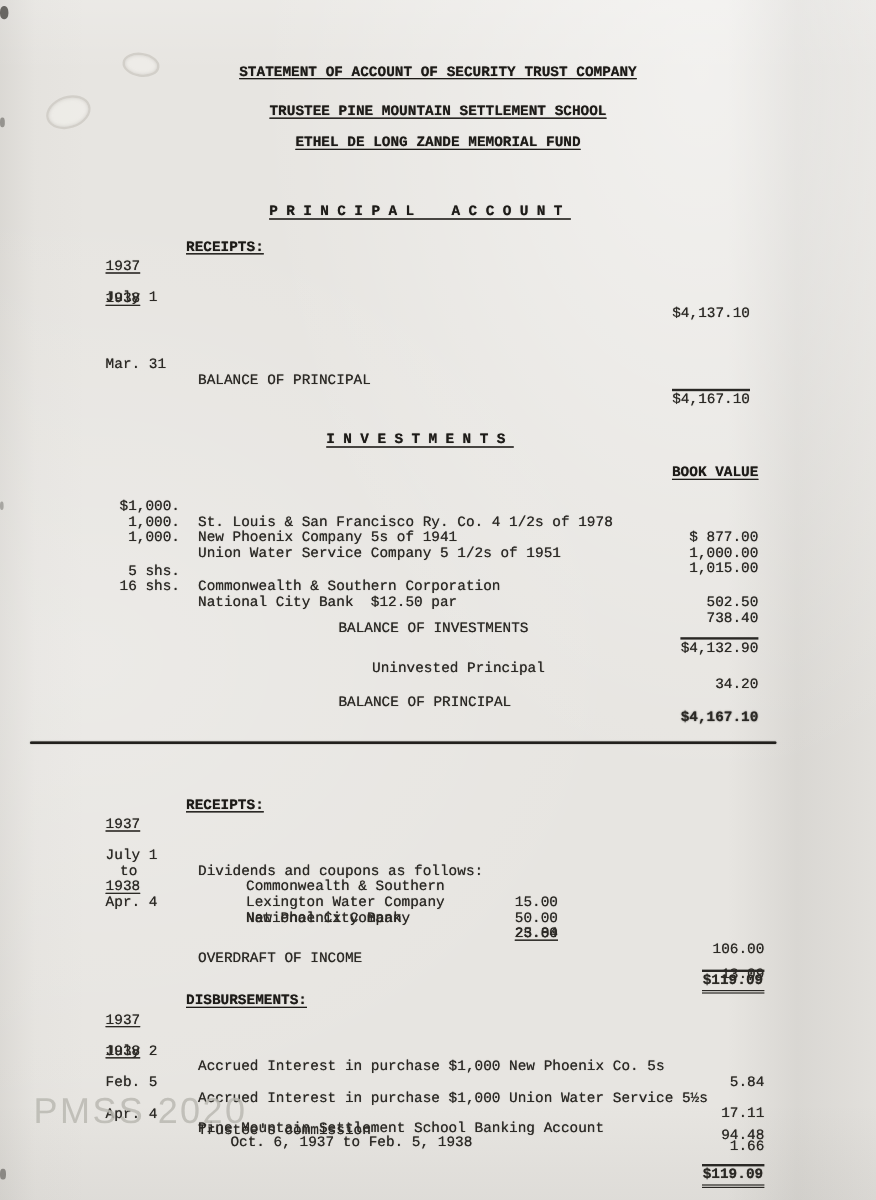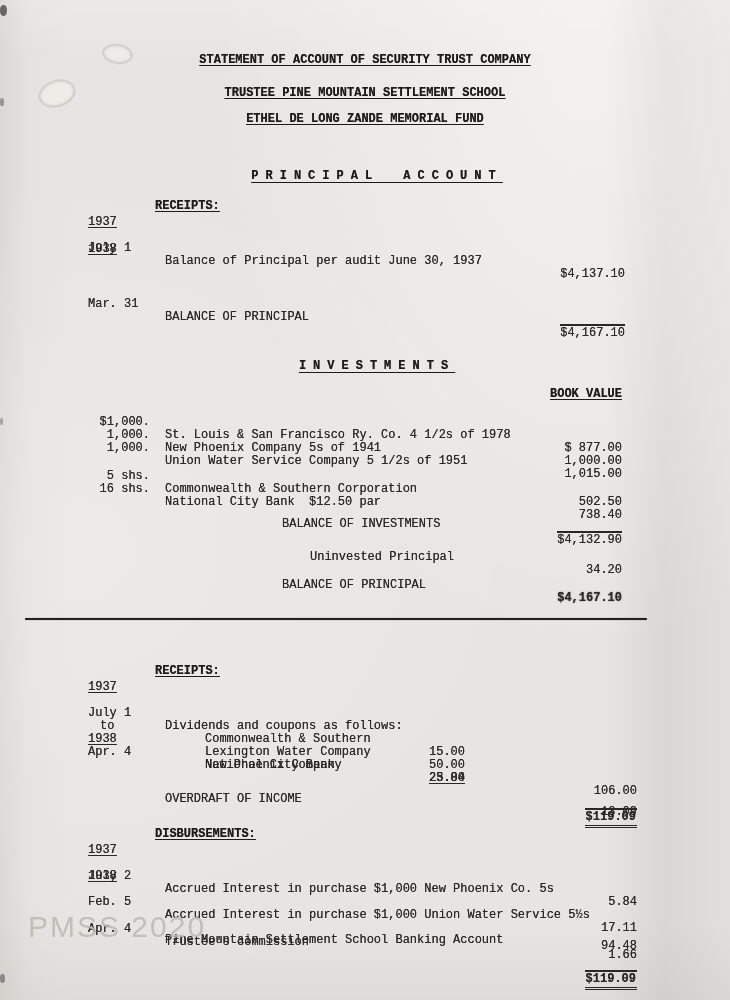--- a/index.html
+++ b/index.html
@@ -18,31 +18,31 @@
   }
   .ln { position:absolute; left:0; right:0; height:14px; white-space:pre; }
   .c  { position:absolute; white-space:pre; }
   .date  { left:88px; }
   .date2 { left:100px; }
   .desc  { left:165px; }
   .desc-ind { left:205px; }
   .lbl   { left:155px; }
   .qty   { left:60px; width:90px; text-align:right; }
   .amt-p  { right:105px; text-align:center; }
-  .amt-i  { right:108px;  text-align:left; }
+  .amt-i  { right:98px;  text-align:left; }
   .amt-o  { right:93px;  text-align:right; }
   .amt-in { right:265px; text-align:left; }
   .u  { text-decoration:underline; text-underline-offset:2px; }
   .b  { font-weight:bold; color:#1d1b18; }
   .ovl { border-top:2px solid #2a2825; padding-top:1px; }
   .grand { border-top:2px solid #2a2825; border-bottom:3px double #2a2825; padding:1px 1px 1px 1px; font-weight:bold; }
   .heavy { font-weight:bold; text-shadow:0 0 1.2px rgba(30,28,25,0.9); }
   .center-title { left:7px; width:716px; text-align:center; }
   .center-head  { left:0; width:700px; text-align:center; }
-  .spread { letter-spacing:7px; word-spacing:10px; font-weight:bold; color:#1d1b18; text-decoration:underline; text-underline-offset:3px;margin-left:27px; }
+  .spread { letter-spacing:7px; word-spacing:10px; font-weight:bold; color:#1d1b18; text-decoration:underline; text-underline-offset:3px; }
   .rule { position:absolute; left:25px; top:618px; width:622px; height:2px; background:#22201d; border-radius:1px; box-shadow:0 0 1px rgba(34,32,29,0.7); }
   .watermark {
     position:absolute; left:28px; top:920px;
     font-family:"Liberation Sans",sans-serif; font-size:30px; font-weight:400;
     color:rgba(186,184,178,0.85); letter-spacing:2px; text-shadow:none;
   }
   .speck { position:absolute; background:#403e3a; border-radius:45%; opacity:0.75; }
   .sp1 { left:0; top:5px;  width:7px; height:11px; }
   .sp2 { left:0; top:98px; width:4px; height:8px; opacity:0.45; }
   .sp3 { left:0; top:418px; width:3px; height:7px; opacity:0.35; }
@@ -66,21 +66,20 @@
   <div class="ln" style="top:54px"><span class="c center-title u b">STATEMENT OF ACCOUNT OF SECURITY TRUST COMPANY</span></div>
   <div class="ln" style="top:87px"><span class="c center-title u b">TRUSTEE PINE MOUNTAIN SETTLEMENT SCHOOL</span></div>
   <div class="ln" style="top:113px"><span class="c center-title u b">ETHEL DE LONG ZANDE MEMORIAL FUND</span></div>
 
   <div class="ln" style="top:170px"><span class="c center-head spread">PRINCIPAL ACCOUNT</span></div>
   <div class="ln" style="top:200px"><span class="c lbl u b">RECEIPTS:</span></div>
 
   <div class="ln" style="top:216px"><span class="c date u">1937</span></div>
   <div class="ln" style="top:229px">
     <span class="c date">July 1</span>
-    <span class="c desc">Balance of Principal per audit June 30, 1937</span>
     <span class="c amt-p">$4,137.10</span>
   </div>
   <div class="ln" style="top:243px"><span class="c date u">1938</span></div>
   <div class="ln" style="top:285px">
     <span class="c date">Mar. 31</span>
     <span class="c desc">BALANCE OF PRINCIPAL</span>
     <span class="c amt-p ovl">$4,167.10</span>
   </div>
 
   <div class="ln" style="top:360px"><span class="c center-head spread">INVESTMENTS</span></div>
@@ -174,17 +173,18 @@
     <span class="c desc">Accrued Interest in purchase $1,000 Union Water Service 5½s</span>
     <span class="c amt-o">17.11</span>
   </div>
   <div class="ln" style="top:910px">
     <span class="c date">Apr. 4</span>
     <span class="c desc">Trustee's commission</span>
     <span class="c amt-o">1.66</span>
   </div>
   <div class="ln" style="top:934px"><span class="c desc">Pine Mountain Settlement School Banking Account</span></div>
   <div class="ln" style="top:940px"><span class="c amt-o">94.48</span></div>
+  <div class="ln" style="top:946px"><span class="c" style="left:192px">Oct. 6, 1937 to Feb. 5, 1938</span></div>
   <div class="ln" style="top:970px"><span class="c amt-o grand">$119.09</span></div>
 
   <div class="watermark">PMSS 2020</div>
 
 </div>
 
 </body></html>

